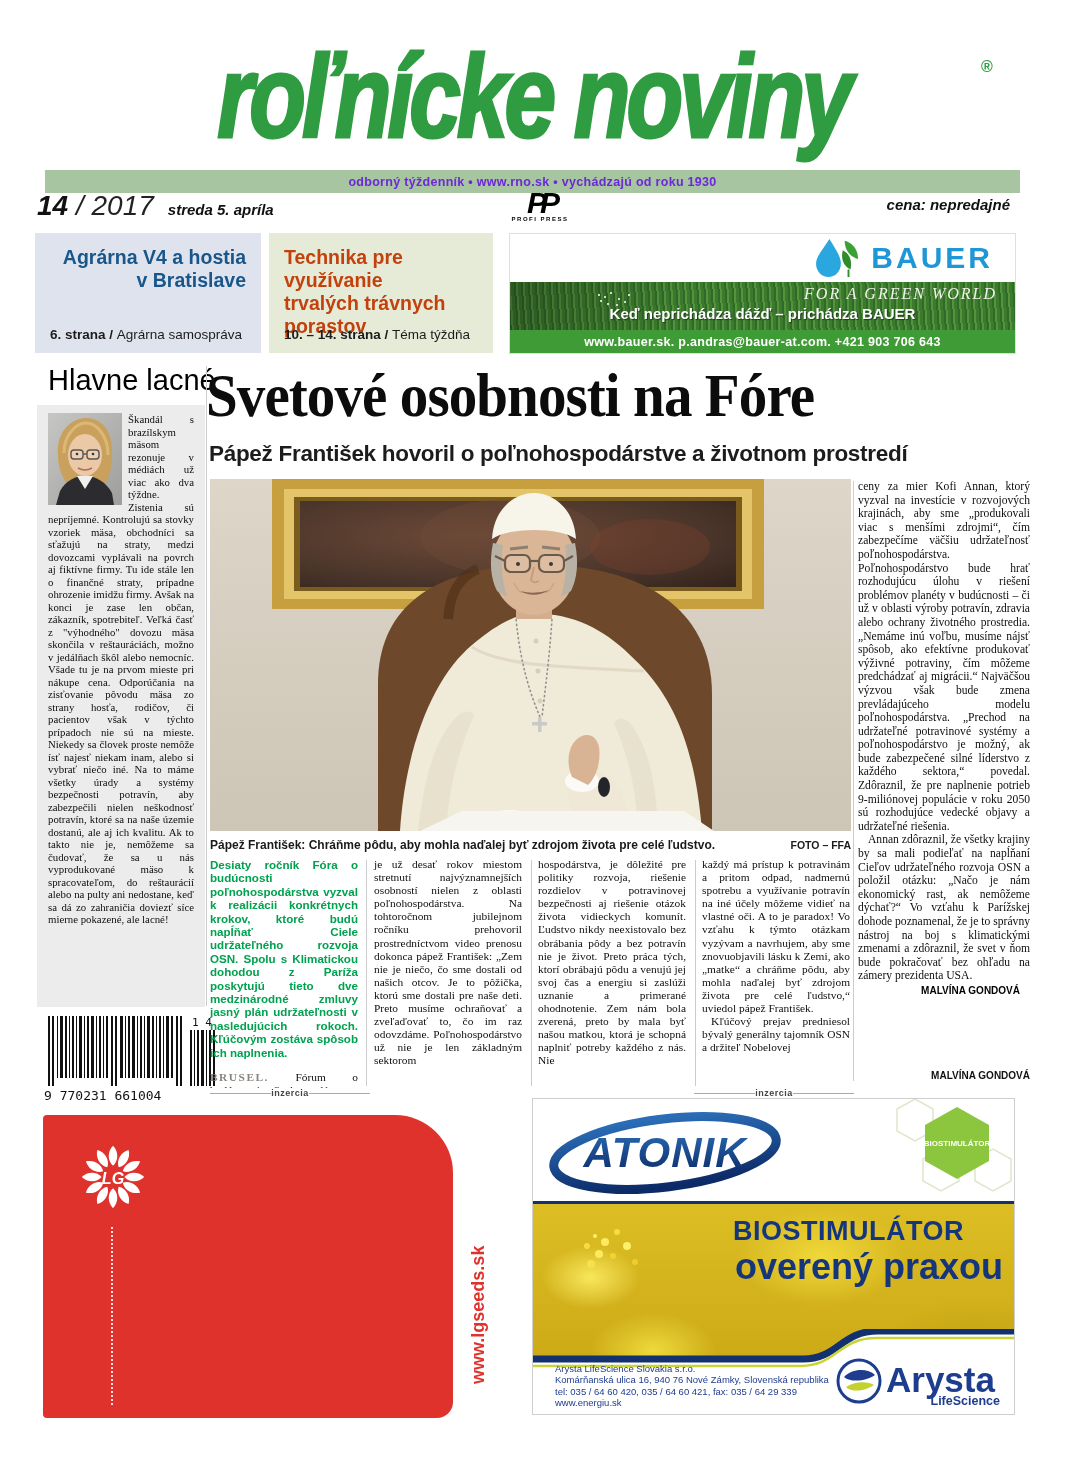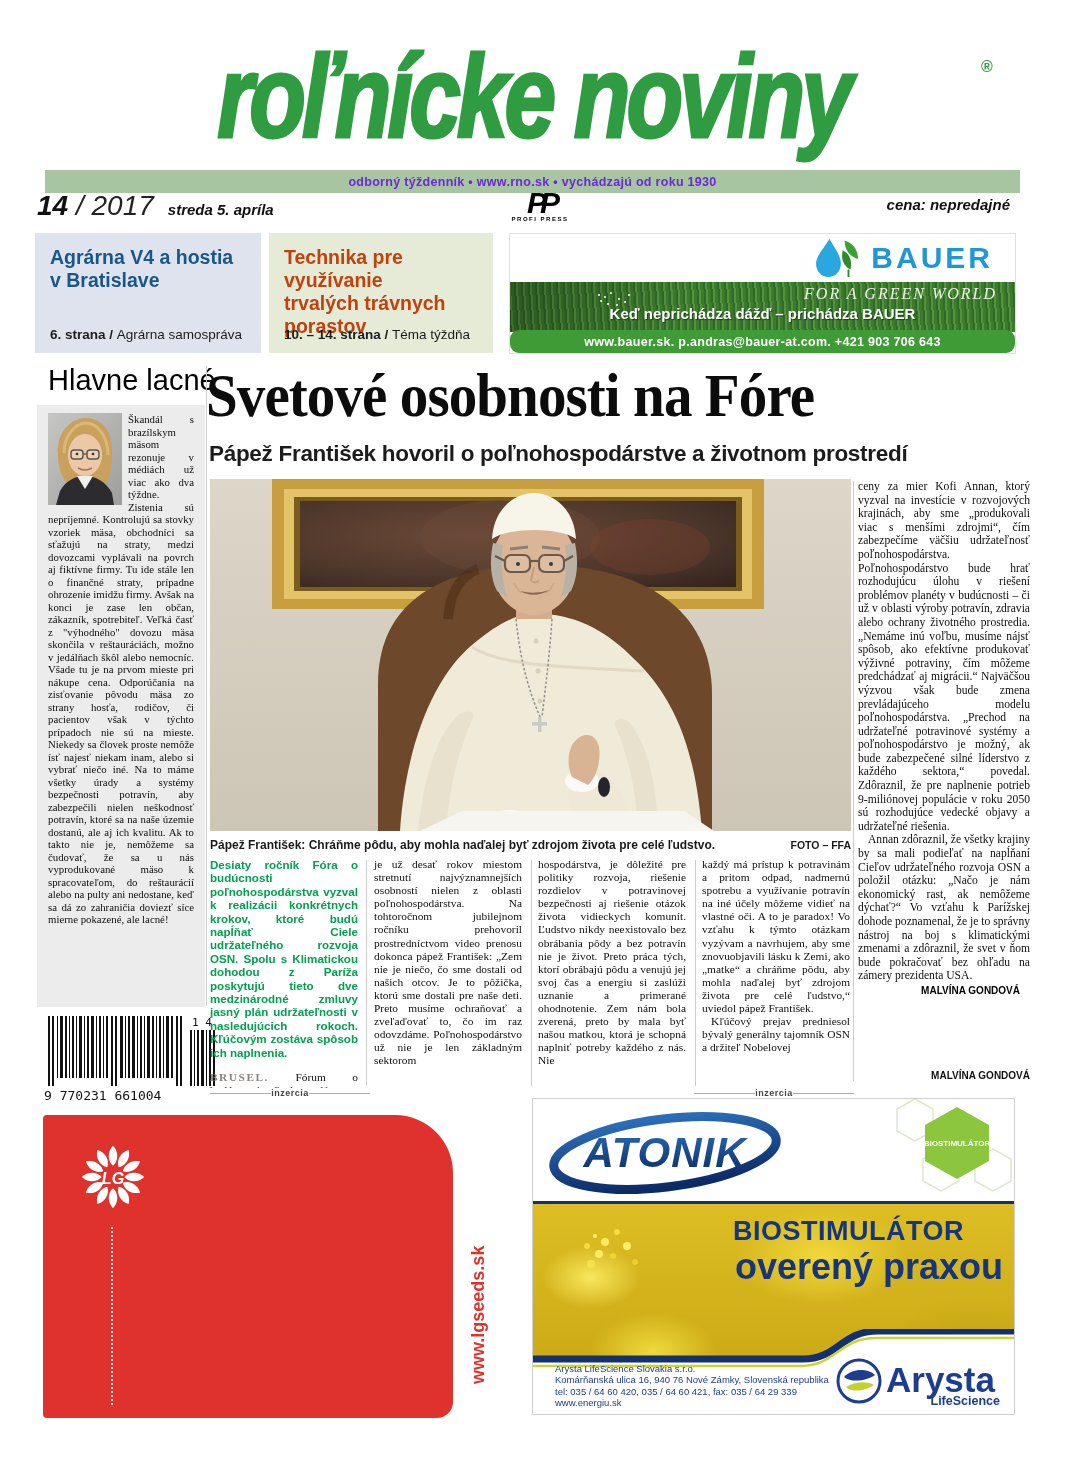--- a/index.html
+++ b/index.html
@@ -20,21 +20,21 @@
   .issue-no{font-size:28px;font-weight:900;}
   .issue-year{font-size:28px;font-weight:300;color:#222;}
   .issue-date{font-size:15px;font-weight:bold;margin-left:14px;}
   .pp-logo{left:492px;top:190px;width:96px;text-align:center;color:#000;}
   .pp-big{font-size:30px;font-weight:900;font-style:italic;letter-spacing:-7px;line-height:26px;}
   .pp-small{font-size:6px;font-weight:bold;letter-spacing:1.5px;}
   .price{right:56px;top:196px;font-size:15px;font-weight:bold;font-style:italic;}
 
   
   .teaser{top:233px;height:120px;box-sizing:border-box;padding:13px 15px;}
-  .teaser1{left:35px;width:226px;background:#dfe3ed;}
+  .teaser1{left:35px;width:226px;background:#dfe3ed;text-align:right;}
   .teaser2{left:269px;width:224px;background:#e6ebd7;}
   .teaser h2{margin:0;font-size:19.5px;line-height:23px;white-space:pre-line;}
   .teaser1 h2{color:#19568a;}
   .teaser2 h2{color:#c2410c;}
   .teaser-foot{position:absolute;left:15px;bottom:11px;font-size:13.5px;color:#1c1c1c;white-space:nowrap;}
   .teaser-foot b{font-weight:bold;}
 
   
   .bauer{left:509px;top:233px;width:507px;height:121px;background:#fff;border:1px solid #d8e4d4;box-sizing:border-box;}
   .bauer-top{position:absolute;left:0;top:0;width:100%;height:48px;display:flex;align-items:center;justify-content:flex-end;padding-right:22px;box-sizing:border-box;}
@@ -42,21 +42,21 @@
   .bauer-grass{position:absolute;left:0;top:48px;width:100%;height:50px;
       background:linear-gradient(105deg,rgba(0,0,0,.28),rgba(0,0,0,0) 35%),
                  repeating-linear-gradient(86deg,#2f6b28 0 2px,#55933d 2px 4px,#3c7a2e 4px 7px),#4a8a38;}
   .bauer-slogan{position:absolute;right:18px;top:3px;font-family:"Liberation Serif",serif;font-style:italic;
       font-size:16px;color:#f2f3ea;letter-spacing:2px;}
   .bauer-head{position:absolute;left:0;top:23px;width:100%;text-align:center;font-size:15px;font-weight:bold;color:#fff;
       text-shadow:1px 1px 1px #1d3d18;}
   .daisies{position:absolute;left:88px;top:12px;width:2px;height:2px;border-radius:50%;background:#fff;
       box-shadow:6px 2px #fff,12px -2px #fff,20px 4px #fff,9px 9px #fff,18px 10px #fff,26px 7px #fff,2px 6px #fff,30px 0 #fff;}
   .bauer-bar{position:absolute;left:0;bottom:0;width:100%;height:23px;background:#3f9b35;
-      display:flex;align-items:center;justify-content:center;border-radius:9px;}
+      display:flex;align-items:center;justify-content:center;}
   .bauer-bar span{font-size:12.5px;font-weight:bold;color:#fff;letter-spacing:.3px;}
 
   
   .op-title{left:48px;top:364px;font-size:29px;font-weight:400;color:#000;}
   .op-box{left:37px;top:405px;width:168px;height:602px;background:#ececec;box-sizing:border-box;
       padding:8px 11px;overflow:hidden;}
   .op-photo{float:left;width:74px;height:92px;margin:0 6px 3px 0;}
   .op-text{font-family:"Liberation Serif",serif;font-size:10.8px;line-height:12.5px;text-align:justify;color:#0e0e0e;}
   .op-author{position:absolute;right:46px;top:985px;font-size:10px;font-weight:bold;color:#000;}
   .v-rule{width:1px;background:#ccc;}

